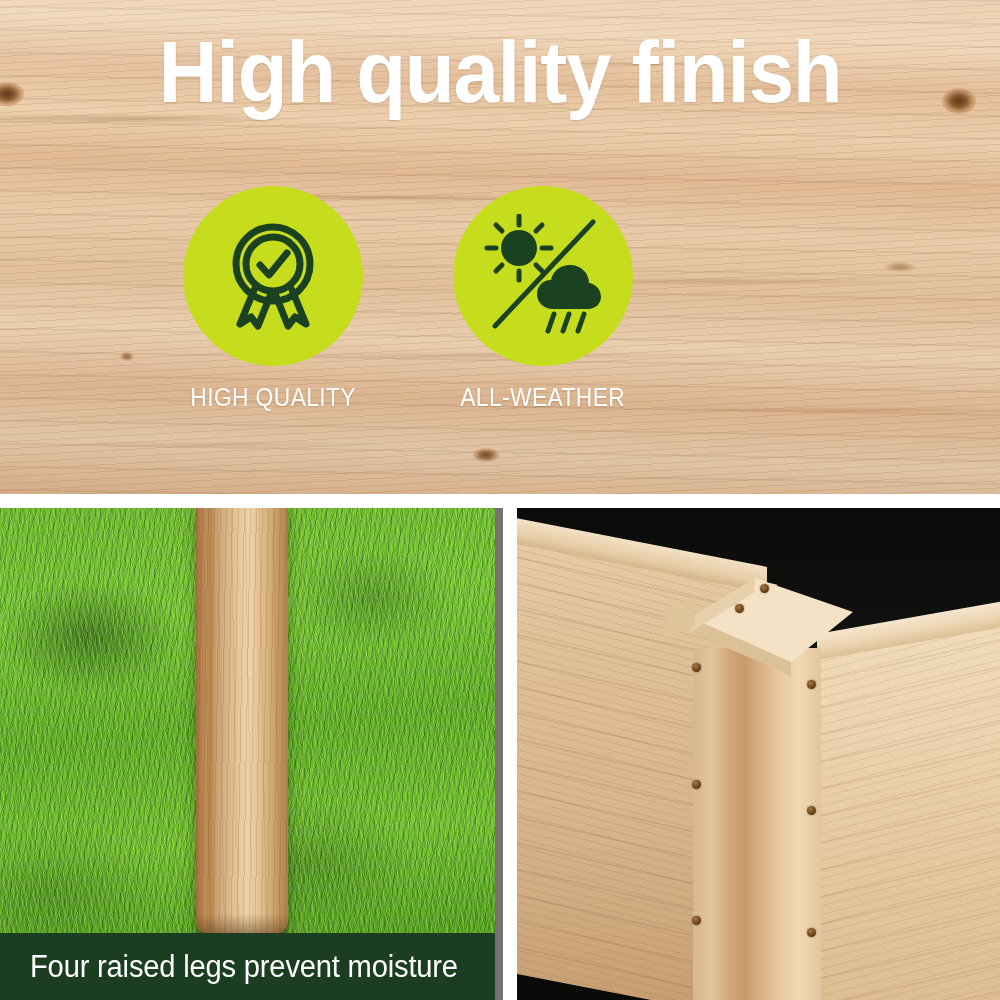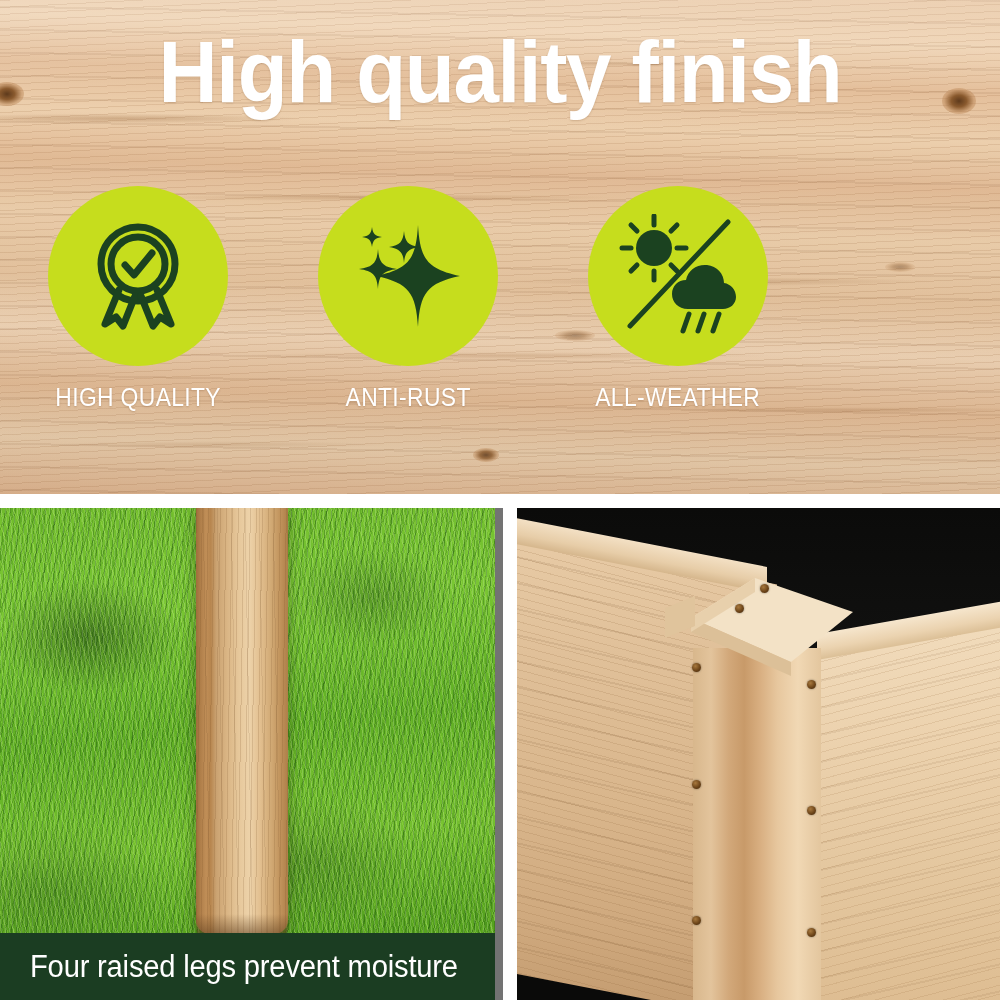--- a/index.html
+++ b/index.html
@@ -271,35 +271,20 @@
                 <path d="M42 45 L51 55 L69 33"></path>
                 <path d="M36 70 L22 104 L33 97 L40 106 L52 76"></path>
                 <path d="M74 70 L88 104 L77 97 L70 106 L58 76"></path>
               </g>
             </svg>
           </span>
         </div>
         <div class="feature-label">HIGH QUALITY</div>
       </div>
 
-      <div class="feature f2">
-        <div class="badge-circle">
-          <span>
-            <svg width="112" height="114" viewBox="0 0 112 114" fill="none">
-              <g fill="#1b4220">
-                <path d="M66 6 C68 40 75 50 108 57 C75 64 68 74 66 108 C64 74 57 64 24 57 C57 50 64 40 66 6 Z"></path>
-                <path d="M26 30 C27 44 31 48 45 50 C31 52 27 56 26 70 C25 56 21 52 7 50 C21 48 25 44 26 30 Z"></path>
-                <path d="M52 12 C53 23 56 26 67 28 C56 30 53 33 52 44 C51 33 48 30 37 28 C48 26 51 23 52 12 Z"></path>
-                <path d="M20 8 C21 15 23 17 30 18 C23 19 21 21 20 28 C19 21 17 19 10 18 C17 17 19 15 20 8 Z"></path>
-              </g>
-            </svg>
-          </span>
-        </div>
-        <div class="feature-label">ANTI-RUST</div>
-      </div>
 
       <div class="feature f3">
         <div class="badge-circle">
           <span>
             <svg width="124" height="124" viewBox="0 0 124 124" fill="none">
 
               <g fill="#1b4220" stroke="#1b4220" stroke-width="5" stroke-linecap="round">
                 <circle cx="38" cy="34" r="18" stroke="none"></circle>
                 <line x1="38" y1="2" x2="38" y2="11"></line>
                 <line x1="38" y1="57" x2="38" y2="66"></line>

